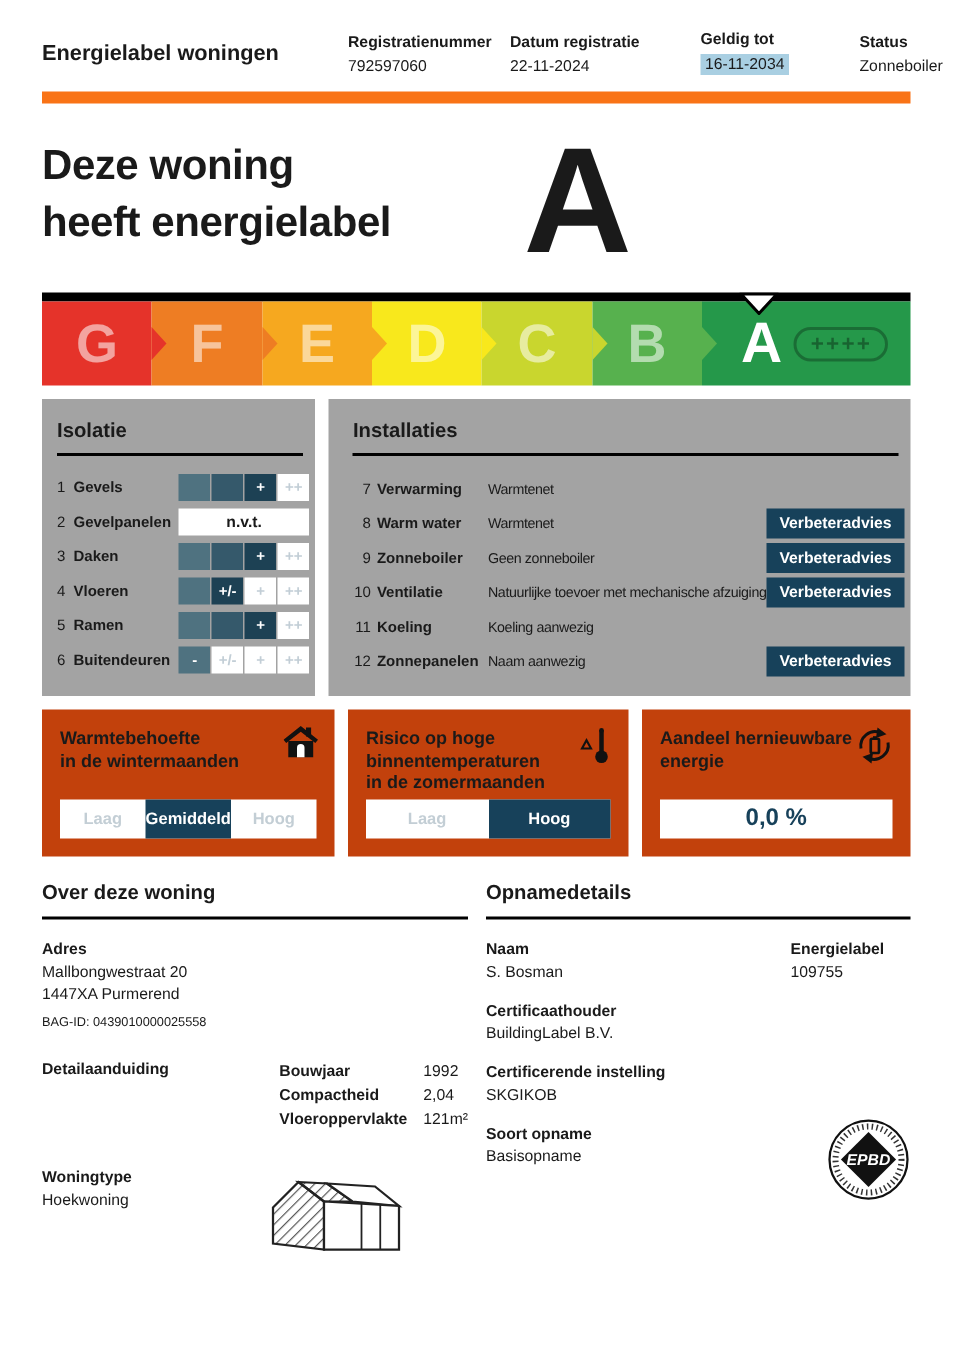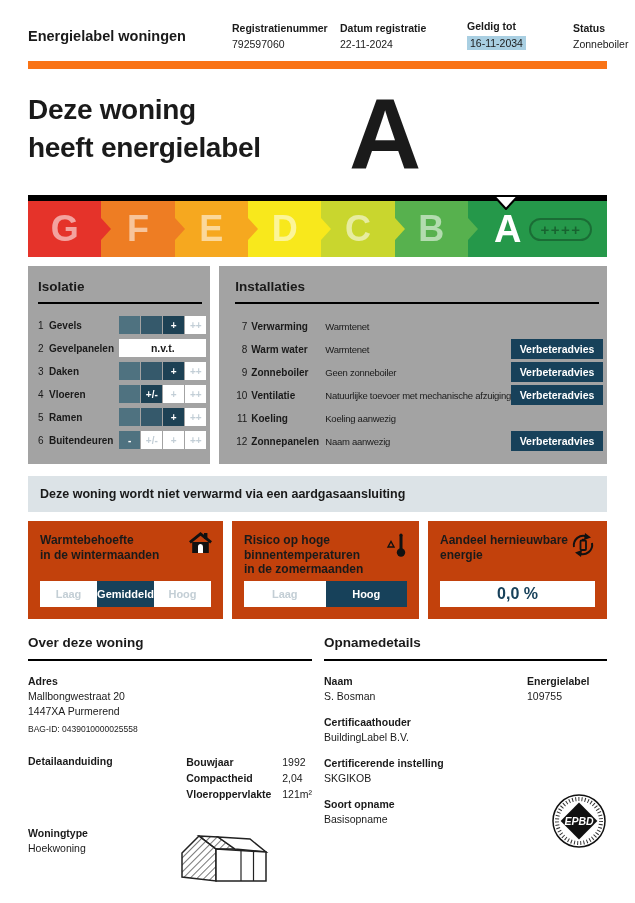--- a/index.html
+++ b/index.html
@@ -258,21 +258,20 @@
             <span class="inst-label">Zonnepanelen</span>
             <span class="inst-value">Naam aanwezig</span>
             <span class="inst-btn-slot">
               <button class="advies-btn">Verbeteradvies</button>
             </span>
           </div>
         </div>
     </div>
   </div>
 
-  <div class="gasbanner">Deze woning wordt niet verwarmd via een aardgasaansluiting</div>
 
   <div class="threerow">
     <div class="tpanel tp1">
       <div class="tp-title">Warmtebehoefte
 in de wintermaanden</div>
       <div class="tp-icon">
         <svg width="23" height="21" viewBox="0 0 23 21">
           <rect x="15" y="1" width="3.4" height="6" fill="#111"></rect>
           <polygon points="11.5,0 23,9.2 21.2,11.4 11.5,3.8 1.8,11.4 0,9.2" fill="#111"></polygon>
           <rect x="3.2" y="10" width="16.6" height="11" fill="#111"></rect>

